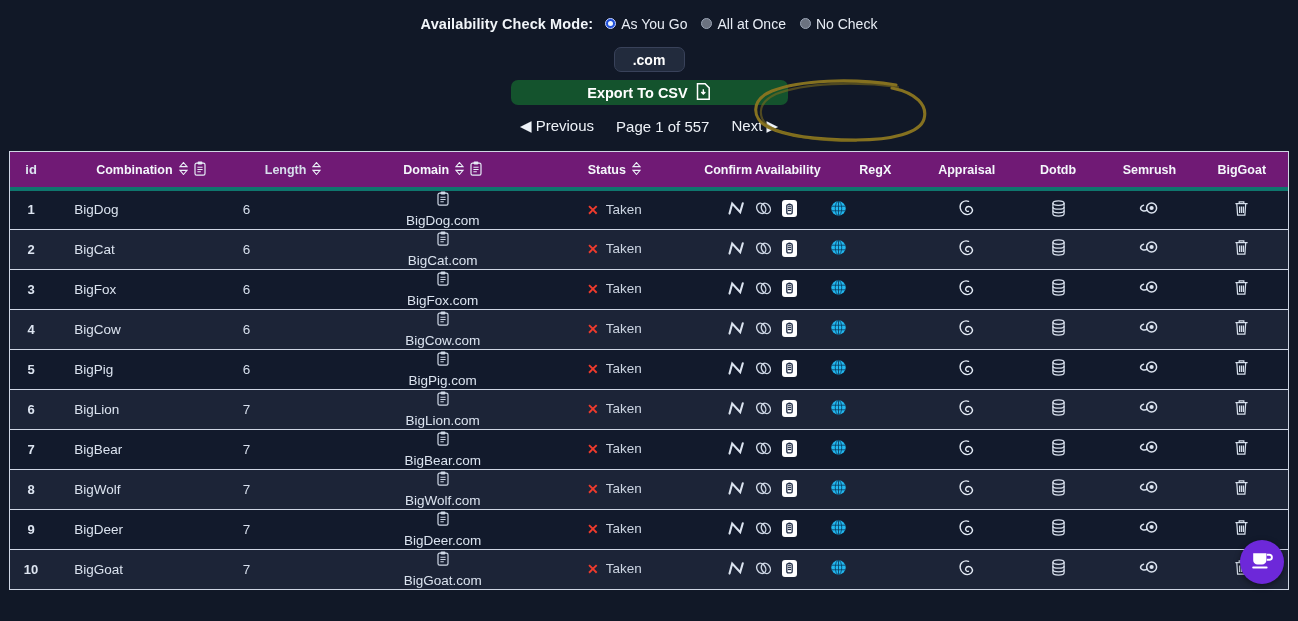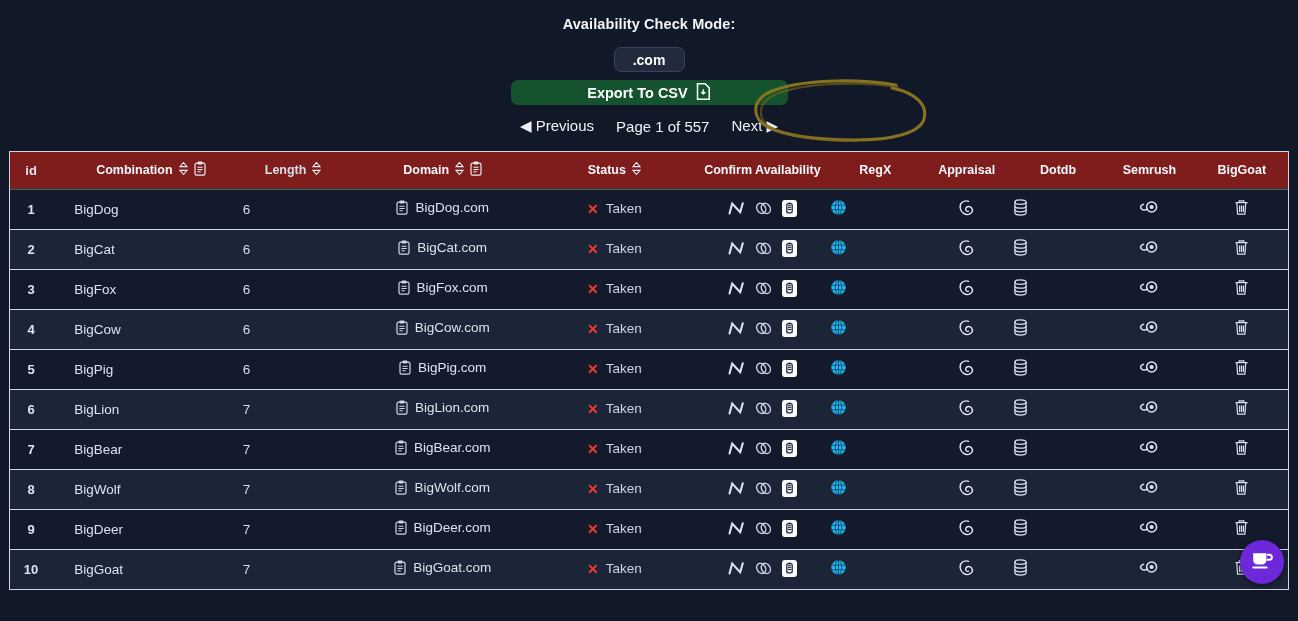--- a/index.html
+++ b/index.html
@@ -96,27 +96,27 @@
   
   .table-wrap {
     margin: 4px 9px 0 9px;
     border: 1px solid #cfd6e4;
     border-bottom: none;
     overflow: hidden;
   }
   table { width: 100%; border-collapse: collapse; table-layout: fixed; }
 
   thead th {
-    background: #7f1d1d;
+    background: #701a75;
     color: #f4f7fb;
     font-size: 12.5px;
     font-weight: bold;
     height: 37px;
     padding: 0;
-    border-bottom: 1px solid #0f766e;
+    border-bottom: 4px solid #0f766e;
     white-space: nowrap;
   }
   .th-inner { display: flex; align-items: center; gap: 6px; }
   .th-c { justify-content: center; }
   .th-l { justify-content: flex-start; }
 
   tbody td {
     height: 40px;
     padding: 0 0;
     font-size: 13.5px;
@@ -128,25 +128,25 @@
   tbody tr.even td { background: #1c2437; }
 
   .c-id        { width: 42px;  text-align: center; color: #dde5f1; font-weight: bold; font-size: 13px; }
   .c-comb      { width: 180px; padding-left: 22px !important; }
   .c-len       { width: 118px; padding-left: 10px !important; color: #d7dfec; }
   .c-dom       { width: 182px; text-align: center; }
   .c-status    { width: 160px; text-align: center; }
   .c-confirm   { width: 135px; text-align: center; }
   .c-regx      { width: 90px;  }
   .c-appraisal { width: 92px;  text-align: center; }
-  .c-dotdb     { width: 90px;  text-align: left; }
+  .c-dotdb     { width: 90px;  text-align: center; }
   .c-semrush   { width: 92px;  text-align: center; }
   .c-archive   { width: 92px;  text-align: center; }
 
-  .dom-cell { display: inline-flex; align-items: center; gap: 7px; }
+  .dom-cell { display: inline-flex; align-items: center; gap: 7px; flex-direction: column; }
   .status-cell { display: inline-flex; align-items: center; gap: 7px; justify-content: center; }
   .x-mark { color: #ef3b2d; font-size: 14px; font-weight: bold; line-height: 1; }
   .status-text { color: #cdd6e3; font-size: 13.5px; }
 
   .icons-3 { display: inline-flex; align-items: center; gap: 10px; justify-content: center; }
   .ibtn { cursor: pointer; display: inline-flex; align-items: center; justify-content: center; line-height: 0; }
 
   .chip {
     width: 15px; height: 17px; border-radius: 3px;
     background: #ffffff;
@@ -163,20 +163,34 @@
     display: flex; align-items: center; justify-content: center;
     cursor: pointer;
     box-shadow: 0 2px 6px rgba(0,0,0,.45);
   }
 </style>
 </head>
 <body>
 
 <div class="mode-bar">
   <span class="mode-label">Availability Check Mode:</span>
+  <span class="radio-group">
+    <label class="radio-opt">
+      <span class="radio checked"></span>
+      <span class="radio-text">As You Go</span>
+    </label>
+    <label class="radio-opt">
+      <span class="radio"></span>
+      <span class="radio-text">All at Once</span>
+    </label>
+    <label class="radio-opt">
+      <span class="radio"></span>
+      <span class="radio-text">No Check</span>
+    </label>
+  </span>
 </div>
 
 <div class="actions-row">
   <button class="btn btn-tld">.com</button>
   <button class="btn btn-export">
     <span>Export To CSV</span>
     <span>
       <svg width="15" height="17" viewBox="0 0 15 17">
         <path d="M1.5 0.8 h7.6 l4.1 4.1 v11.3 h-11.7 z" fill="none" stroke="#ffffff" stroke-width="1.5"></path>
         <path d="M7.3 6.3 v4.6 M5.3 9.0 l2.0 2.1 l2.0 -2.1" fill="none" stroke="#ffffff" stroke-width="1.4"></path>

